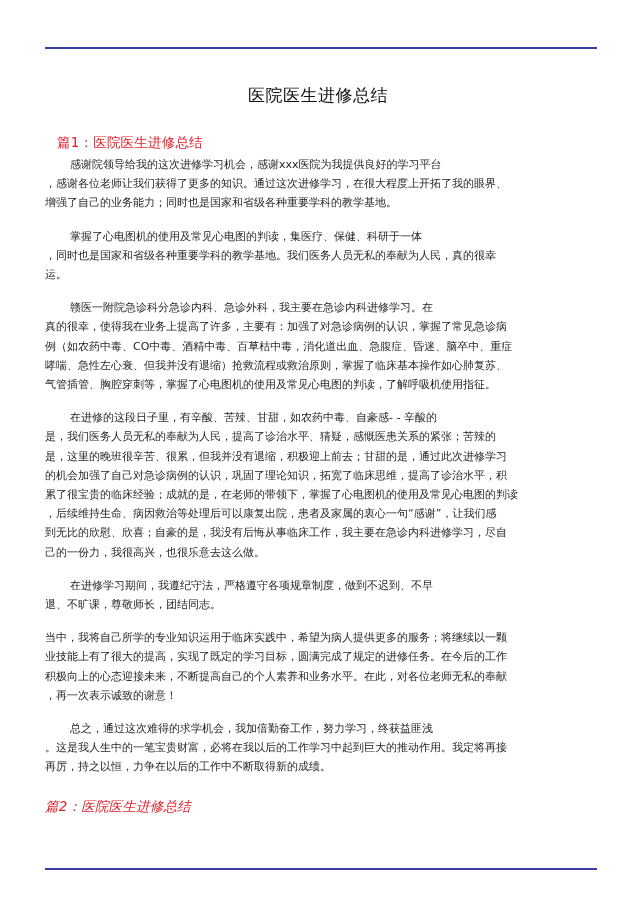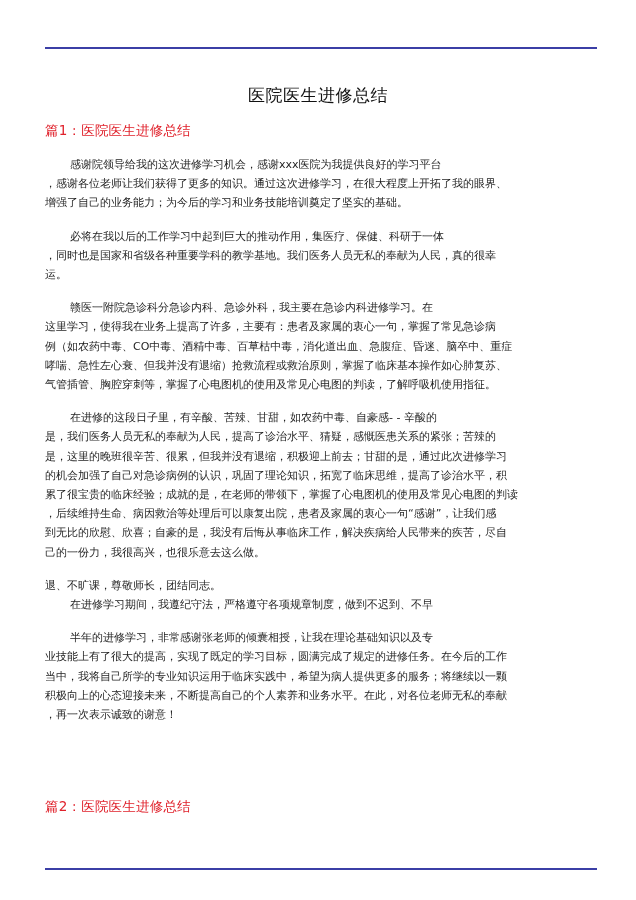--- a/index.html
+++ b/index.html
@@ -36,21 +36,21 @@
   }
   .section-heading {
     position: absolute;
     left: 45px;
     font-size: 13.5px;
     color: #e0212b;
     font-weight: normal;
     letter-spacing: 0.2px;
   }
   .section-heading.s1 { top: 122px; }
-  .section-heading.s2 { top: 798px; }
+  .section-heading.s2 { top: 798px; font-style: italic; }
   .body {
     position: absolute;
     left: 45px;
     width: 552px;
     top: 155px;
   }
   .para {
     font-size: 11px;
     line-height: 19.2px;
     margin: 0 0 14px 0;
@@ -65,58 +65,62 @@
     padding-left: 25px;
   }
 </style>
 </head>
 <body>
 
 <div class="rule top"></div>
 
 <h1 class="doc-title" style="margin:0;font-weight:normal;">医院医生进修总结</h1>
 
-<h2 class="section-heading s1" style="margin:0;">篇1：医院医生进修总结</h2>
+<h2 class="section-heading s1" style="margin:12px;">篇1：医院医生进修总结</h2>
 
 <div class="body">
   <p class="para">
     <span class="line first">感谢院领导给我的这次进修学习机会，感谢xxx医院为我提供良好的学习平台</span>
     <span class="line">，感谢各位老师让我们获得了更多的知识。通过这次进修学习，在很大程度上开拓了我的眼界、</span>
-    <span class="line">增强了自己的业务能力；为今后的学习和业务技能培训奠定了坚实的基础。</span>
+    <span class="line">增强了自己的业务能力；同时也是国家和省级各种重要学科的教学基地。</span>
   </p>
   <p class="para">
-    <span class="line first">必将在我以后的工作学习中起到巨大的推动作用，集医疗、保健、科研于一体</span>
+    <span class="line first">掌握了心电图机的使用及常见心电图的判读，集医疗、保健、科研于一体</span>
     <span class="line">，同时也是国家和省级各种重要学科的教学基地。我们医务人员无私的奉献为人民，真的很幸</span>
     <span class="line">运。</span>
   </p>
   <p class="para">
     <span class="line first">赣医一附院急诊科分急诊内科、急诊外科，我主要在急诊内科进修学习。在</span>
-    <span class="line">这里学习，使得我在业务上提高了许多，主要有：患者及家属的衷心一句，掌握了常见急诊病</span>
+    <span class="line">真的很幸，使得我在业务上提高了许多，主要有：加强了对急诊病例的认识，掌握了常见急诊病</span>
     <span class="line">例（如农药中毒、CO中毒、酒精中毒、百草枯中毒，消化道出血、急腹症、昏迷、脑卒中、重症</span>
     <span class="line">哮喘、急性左心衰、但我并没有退缩）抢救流程或救治原则，掌握了临床基本操作如心肺复苏、</span>
     <span class="line">气管插管、胸腔穿刺等，掌握了心电图机的使用及常见心电图的判读，了解呼吸机使用指征。</span>
   </p>
   <p class="para">
     <span class="line first">在进修的这段日子里，有辛酸、苦辣、甘甜，如农药中毒、自豪感- - 辛酸的</span>
     <span class="line">是，我们医务人员无私的奉献为人民，提高了诊治水平、猜疑，感慨医患关系的紧张；苦辣的</span>
     <span class="line">是，这里的晚班很辛苦、很累，但我并没有退缩，积极迎上前去；甘甜的是，通过此次进修学习</span>
     <span class="line">的机会加强了自己对急诊病例的认识，巩固了理论知识，拓宽了临床思维，提高了诊治水平，积</span>
     <span class="line">累了很宝贵的临床经验；成就的是，在老师的带领下，掌握了心电图机的使用及常见心电图的判读</span>
     <span class="line">，后续维持生命、病因救治等处理后可以康复出院，患者及家属的衷心一句“感谢”，让我们感</span>
-    <span class="line">到无比的欣慰、欣喜；自豪的是，我没有后悔从事临床工作，解决疾病给人民带来的疾苦，尽自</span>
+    <span class="line">到无比的欣慰、欣喜；自豪的是，我没有后悔从事临床工作，我主要在急诊内科进修学习，尽自</span>
     <span class="line">己的一份力，我很高兴，也很乐意去这么做。</span>
   </p>
   <p class="para">
+    <span class="line first">在进修学习期间，我遵纪守法，严格遵守各项规章制度，做到不迟到、不早</span>
     <span class="line">退、不旷课，尊敬师长，团结同志。</span>
-    <span class="line first">在进修学习期间，我遵纪守法，严格遵守各项规章制度，做到不迟到、不早</span>
   </p>
   <p class="para">
-    <span class="line first">半年的进修学习，非常感谢张老师的倾囊相授，让我在理论基础知识以及专</span>
+    <span class="line">当中，我将自己所学的专业知识运用于临床实践中，希望为病人提供更多的服务；将继续以一颗</span>
     <span class="line">业技能上有了很大的提高，实现了既定的学习目标，圆满完成了规定的进修任务。在今后的工作</span>
-    <span class="line">当中，我将自己所学的专业知识运用于临床实践中，希望为病人提供更多的服务；将继续以一颗</span>
     <span class="line">积极向上的心态迎接未来，不断提高自己的个人素养和业务水平。在此，对各位老师无私的奉献</span>
     <span class="line">，再一次表示诚致的谢意！</span>
+  </p>
+  <p class="para">
+    <span class="line first">总之，通过这次难得的求学机会，我加倍勤奋工作，努力学习，终获益匪浅</span>
+    <span class="line">。这是我人生中的一笔宝贵财富，必将在我以后的工作学习中起到巨大的推动作用。我定将再接</span>
+    <span class="line">再厉，持之以恒，力争在以后的工作中不断取得新的成绩。</span>
   </p>
 </div>
 
 <h2 class="section-heading s2" style="margin:0;">篇2：医院医生进修总结</h2>
 
 <div class="rule bottom"></div>
 
 </body></html>

